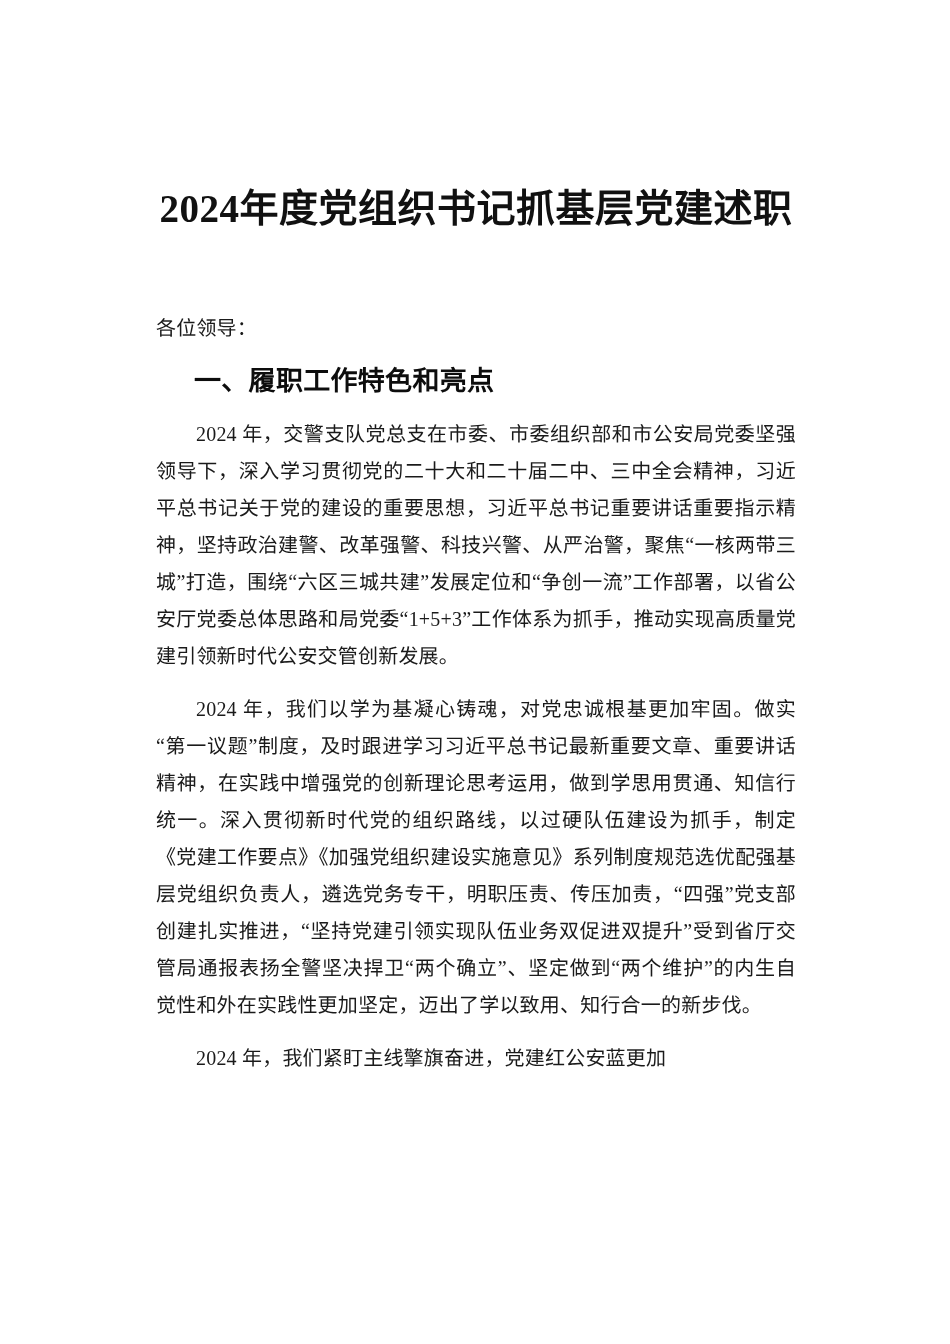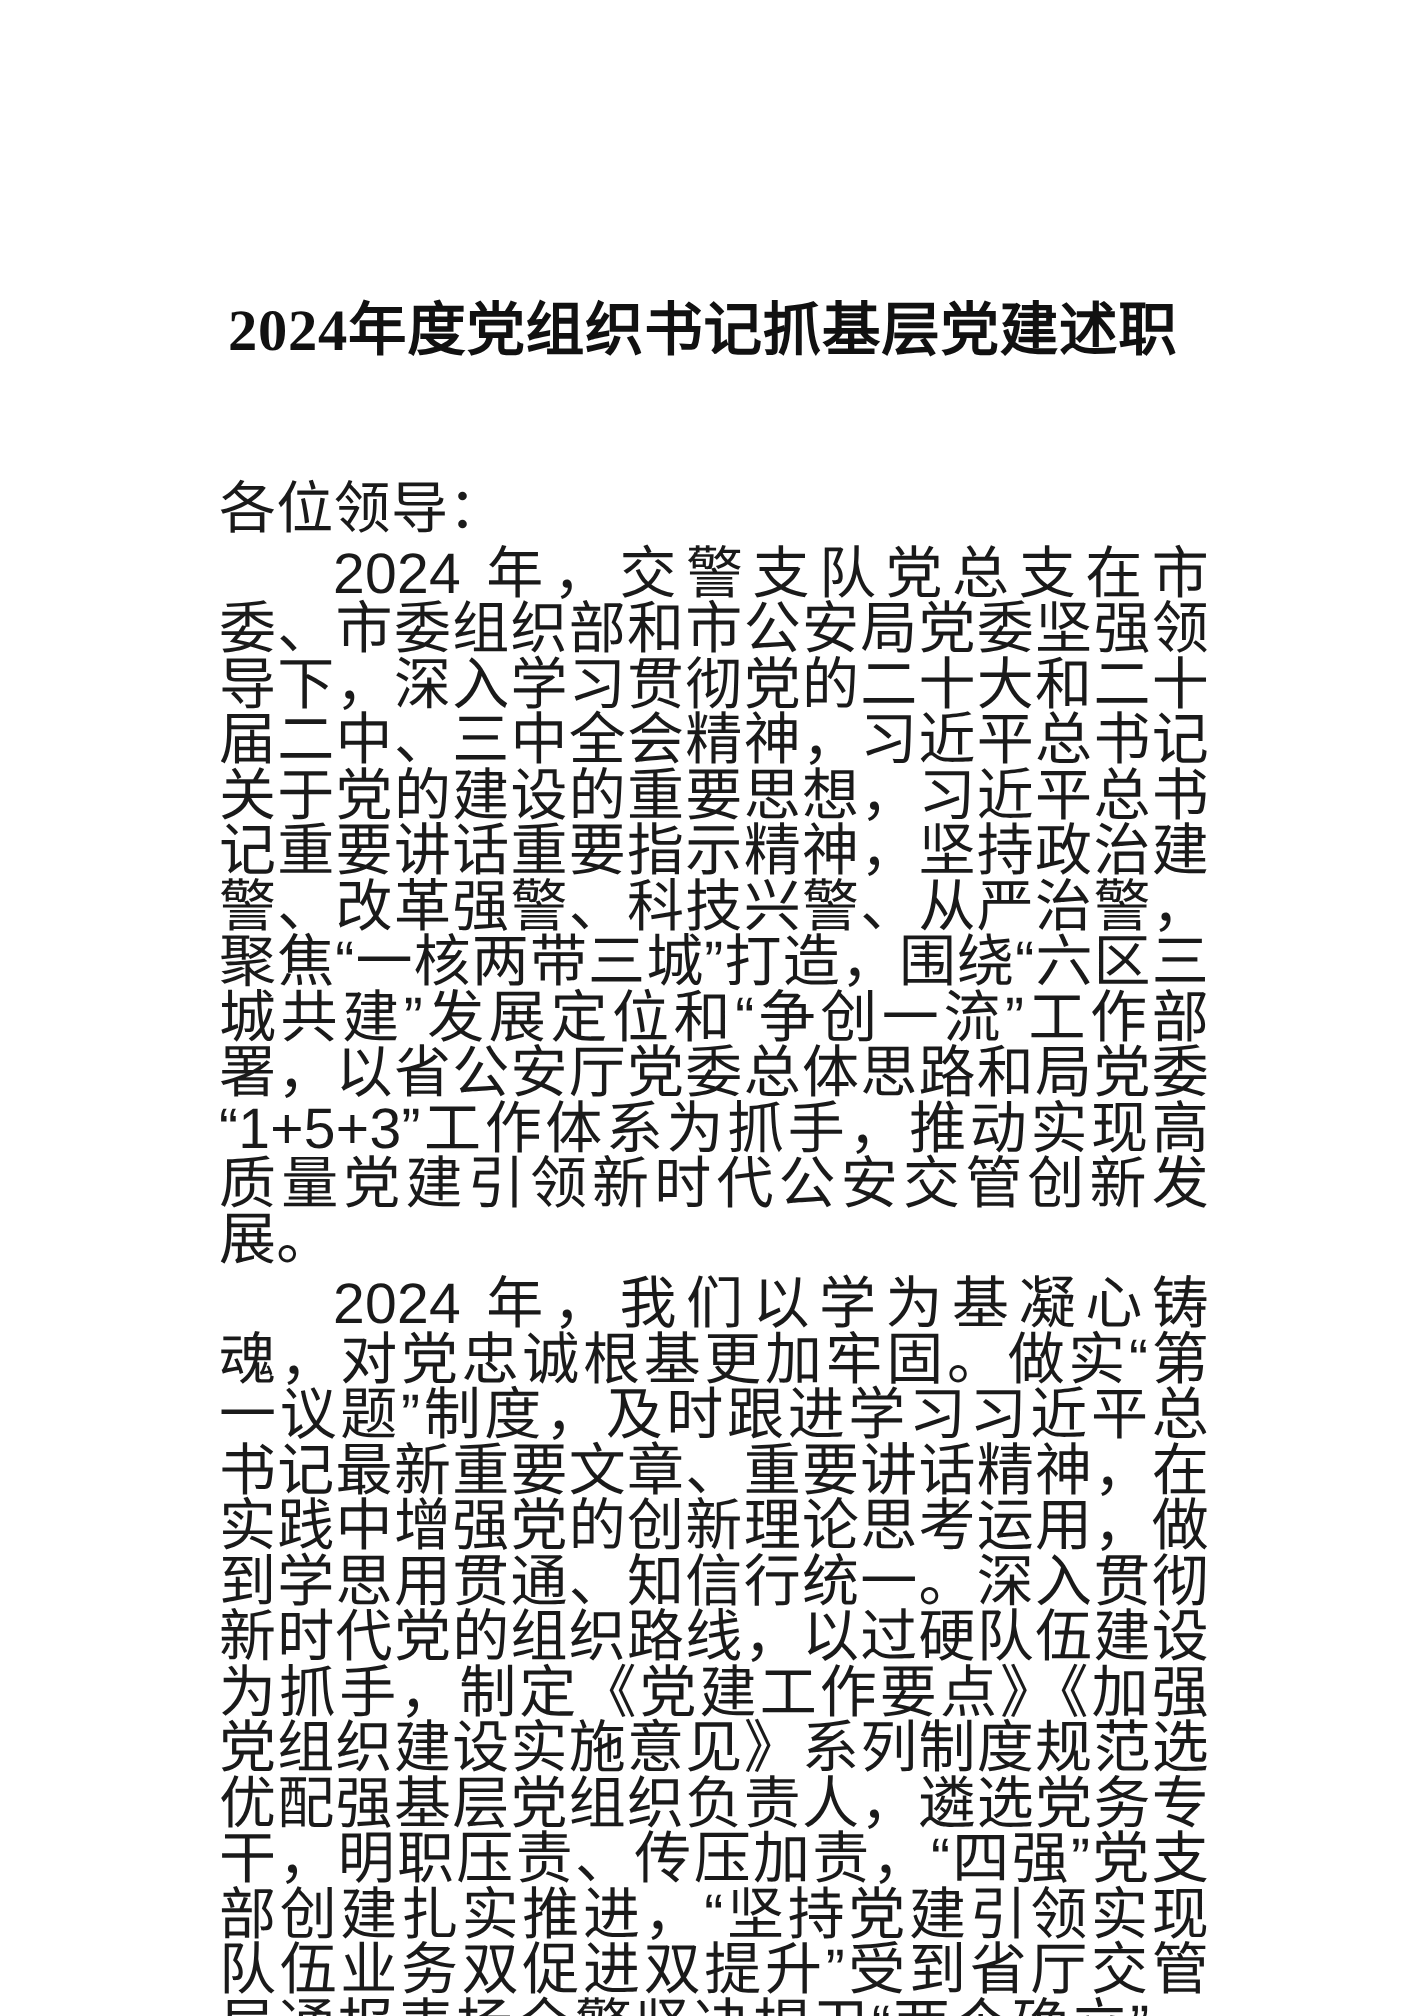--- a/index.html
+++ b/index.html
@@ -27,33 +27,33 @@
   }
 
   
   .doc-title {
     font-family: "Liberation Serif", "DejaVu Serif", serif;
     font-weight: 700;
     font-size: 39px;
     line-height: 46px;
     letter-spacing: 0.5px;
     color: #111111;
-    text-align: left;
-    margin: 12px;
+    text-align: center;
+    margin: 0;
     padding-top: 186px;
     white-space: nowrap;
   }
 
   
   .para {
-    font-family: Liberation Sans, sans-serif;
-    font-size: 38px;
+    font-family: Liberation Serif, serif;
+    font-size: 20px;
     line-height: 37px;
     color: #1a1a1a;
-    margin: 6px;
+    margin: 16px;
     text-align: justify;
     text-justify: inter-ideograph;
     letter-spacing: 0.2px;
     word-break: break-all;
   }
 
   .para.indent {
     text-indent: 2em;
   }
 
@@ -85,20 +85,21 @@
 
   <div class="doc-body">
 
     <h1 class="doc-title">2024年度党组织书记抓基层党建述职</h1>
 
     <div class="body-start">
 
       <p class="para noindent">各位领导：</p>
 
 
+      <p class="section-heading">一、履职工作特色和亮点</p>
 
       <p class="para indent">2024 年，交警支队党总支在市委、市委组织部和市公安局党委坚强领导下，深入学习贯彻党的二十大和二十届二中、三中全会精神，习近平总书记关于党的建设的重要思想，习近平总书记重要讲话重要指示精神，坚持政治建警、改革强警、科技兴警、从严治警，聚焦“一核两带三城”打造，围绕“六区三城共建”发展定位和“争创一流”工作部署，以省公安厅党委总体思路和局党委“1+5+3”工作体系为抓手，推动实现高质量党建引领新时代公安交管创新发展。</p>
 
       <p class="para indent">2024 年，我们以学为基凝心铸魂，对党忠诚根基更加牢固。做实“第一议题”制度，及时跟进学习习近平总书记最新重要文章、重要讲话精神，在实践中增强党的创新理论思考运用，做到学思用贯通、知信行统一。深入贯彻新时代党的组织路线，以过硬队伍建设为抓手，制定《党建工作要点》《加强党组织建设实施意见》系列制度规范选优配强基层党组织负责人，遴选党务专干，明职压责、传压加责，“四强”党支部创建扎实推进，“坚持党建引领实现队伍业务双促进双提升”受到省厅交管局通报表扬全警坚决捍卫“两个确立”、坚定做到“两个维护”的内生自觉性和外在实践性更加坚定，迈出了学以致用、知行合一的新步伐。</p>
 
       <p class="para indent">2024 年，我们紧盯主线擎旗奋进，党建红公安蓝更加</p>
 
     </div>
   </div>
 </div>

